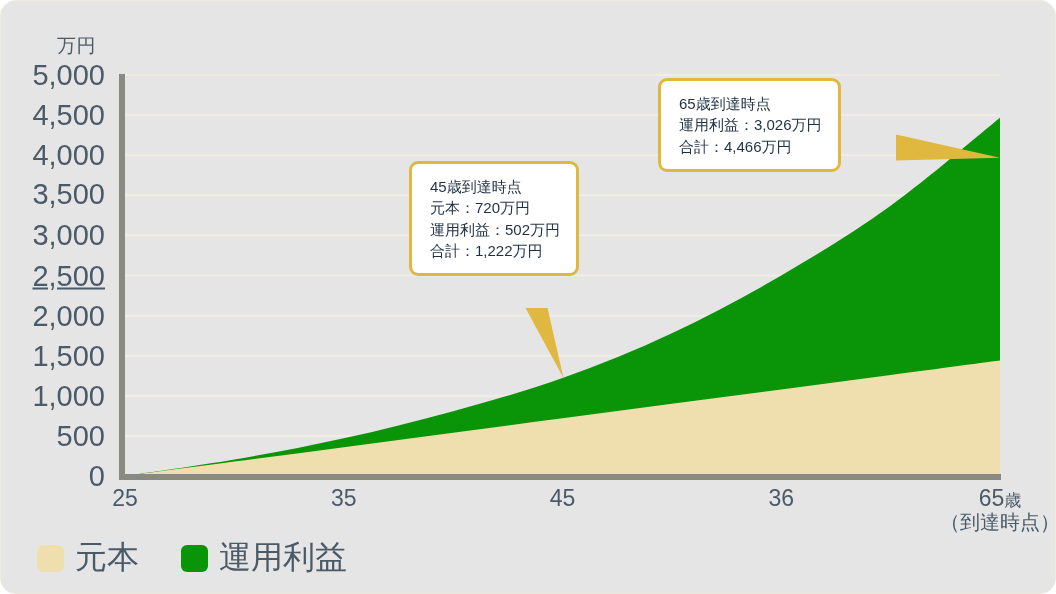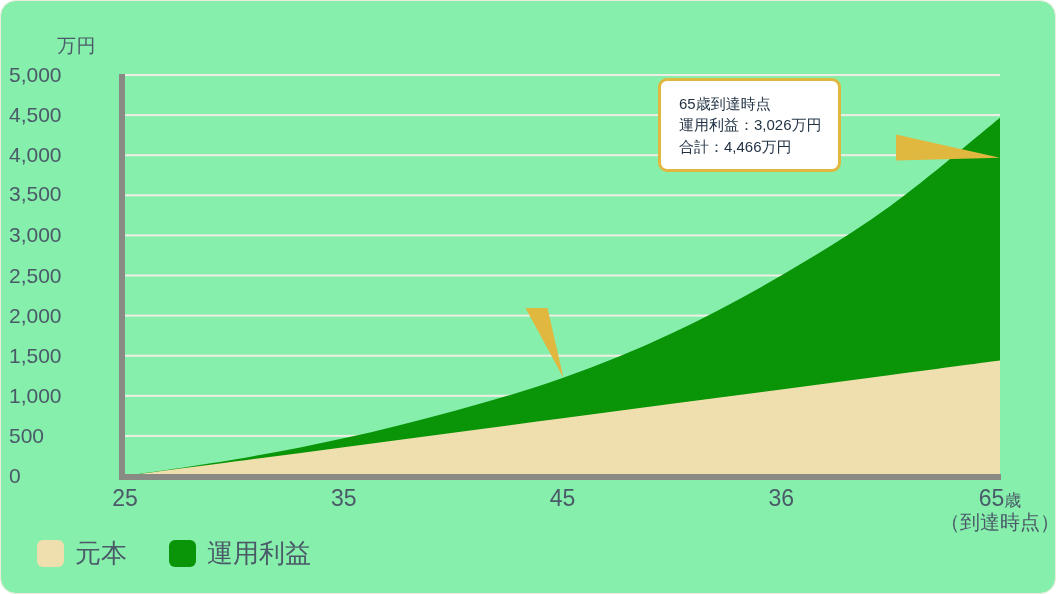--- a/index.html
+++ b/index.html
@@ -4,42 +4,42 @@
 <style>
   html,body{margin:0;padding:0;}
   body{
     width:1056px;height:594px;
     background:#ffffff;
     font-family:"Liberation Sans","DejaVu Sans",sans-serif;
     overflow:hidden;
   }
   #card{
     position:absolute;left:0;top:0;width:1056px;height:594px;
-    background:#86efac;
+    background:#e5e5e5;
     border-radius:16px;
     border:1px solid #eeeadd;
     box-sizing:border-box;
     overflow:hidden;
   }
   #plot{
     position:absolute;left:0;top:0;width:1056px;height:594px;
   }
   .ylabel-unit{
     position:absolute;
     color:#4a5a68;
     font-size:19px;
     letter-spacing:.5px;
   }
   .ytick{
     position:absolute;
     right:0;
     width:96px;
-    text-align:left;
+    text-align:right;
     color:#4a5a68;
-    font-size:21px;
+    font-size:29px;
     transform:translateY(-50%);
     white-space:nowrap;
   }
   .xtick{
     position:absolute;
     color:#4a5a68;
     font-size:23px;
     text-align:center;
     transform:translateX(-50%);
     white-space:nowrap;
@@ -71,21 +71,21 @@
     gap:14px;
   }
   .legend-item{
     display:flex;align-items:center;gap:11px;
     margin-right:28px;
   }
   .swatch{
     width:27px;height:27px;border-radius:6px;display:block;
   }
   .legend-label{
-    color:#4a5a68;font-size:26px;font-family:Liberation Serif, serif;
+    color:#4a5a68;font-size:32px;font-family:Liberation Serif, serif;
   }
 </style>
 </head>
 <body>
 
 <div id="card">
 
   <div class="ylabel-unit" style="left:56px;top:32px;">万円</div>
 
   <svg id="plot" viewBox="0 0 1056 594">
@@ -114,36 +114,42 @@
       <rect id="x-axis" fill="#8a8a85" x="118" y="473" width="882" height="6"></rect>
     </g>
   </svg>
 
   <div id="yticks">
       <div class="ytick" style="top: 475px; left: 8px;">0</div>
       <div class="ytick" style="top: 434.9px; left: 8px;">500</div>
       <div class="ytick" style="top: 394.8px; left: 8px;">1,000</div>
       <div class="ytick" style="top: 354.7px; left: 8px;">1,500</div>
       <div class="ytick" style="top: 314.6px; left: 8px;">2,000</div>
-      <div class="ytick" style="top: 274.5px; left: 8px;">2,500</div>
+      <div class="ytick" style="top: 274.5px; left: 8px; text-decoration: underline;">2,500</div>
       <div class="ytick" style="top: 234.4px; left: 8px;">3,000</div>
       <div class="ytick" style="top: 193px; left: 8px;">3,500</div>
       <div class="ytick" style="top: 154.2px; left: 8px;">4,000</div>
       <div class="ytick" style="top: 114.1px; left: 8px;">4,500</div>
       <div class="ytick" style="top: 74px; left: 8px;">5,000</div>
     </div>
 
   <div id="xticks">
       <div class="xtick" style="left: 124px; top: 484px;">25</div>
       <div class="xtick" style="left: 342.75px; top: 484px;">35</div>
       <div class="xtick" style="left: 561.5px; top: 484px; text-align: right;">45</div>
       <div class="xtick" style="left: 780.25px; top: 484px;">36</div>
       <div class="xtick" style="left: 999px; top: 484px;">65<span class="age-suffix">歳</span><span class="sub">（到達時点）</span></div>
     </div>
 
+  <div class="tooltip" id="tip-45" style="left:408px;top:160px;">
+    <span class="ttl">45歳到達時点</span>
+    <span class="ttl">元本：720万円</span>
+    <span class="ttl">運用利益：502万円</span>
+    <span class="ttl">合計：1,222万円</span>
+  </div>
 
   <div class="tooltip" id="tip-65" style="left:657px;top:77px;">
     <span class="ttl">65歳到達時点</span>
     <span class="ttl">運用利益：3,026万円</span>
     <span class="ttl">合計：4,466万円</span>
   </div>
 
   <div class="legend" id="legend" style="left:36px;top:535px;">
       <div class="legend-item">
         <span class="swatch" style="background: rgb(240, 223, 174);"></span>

